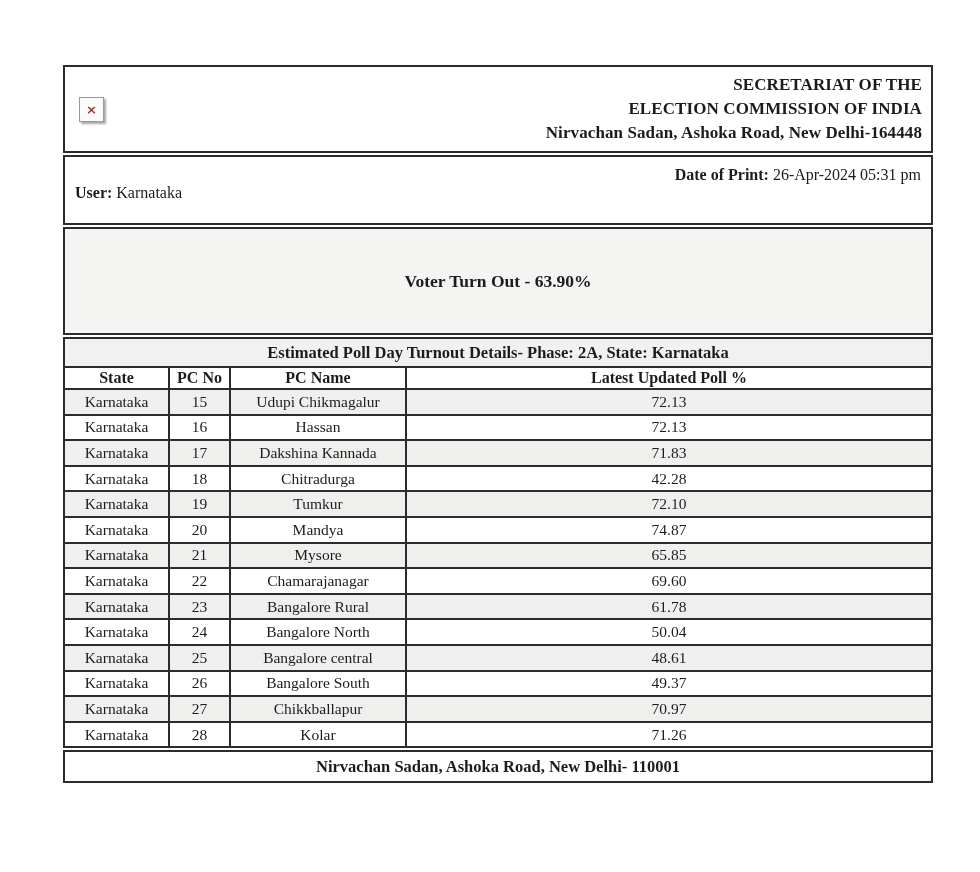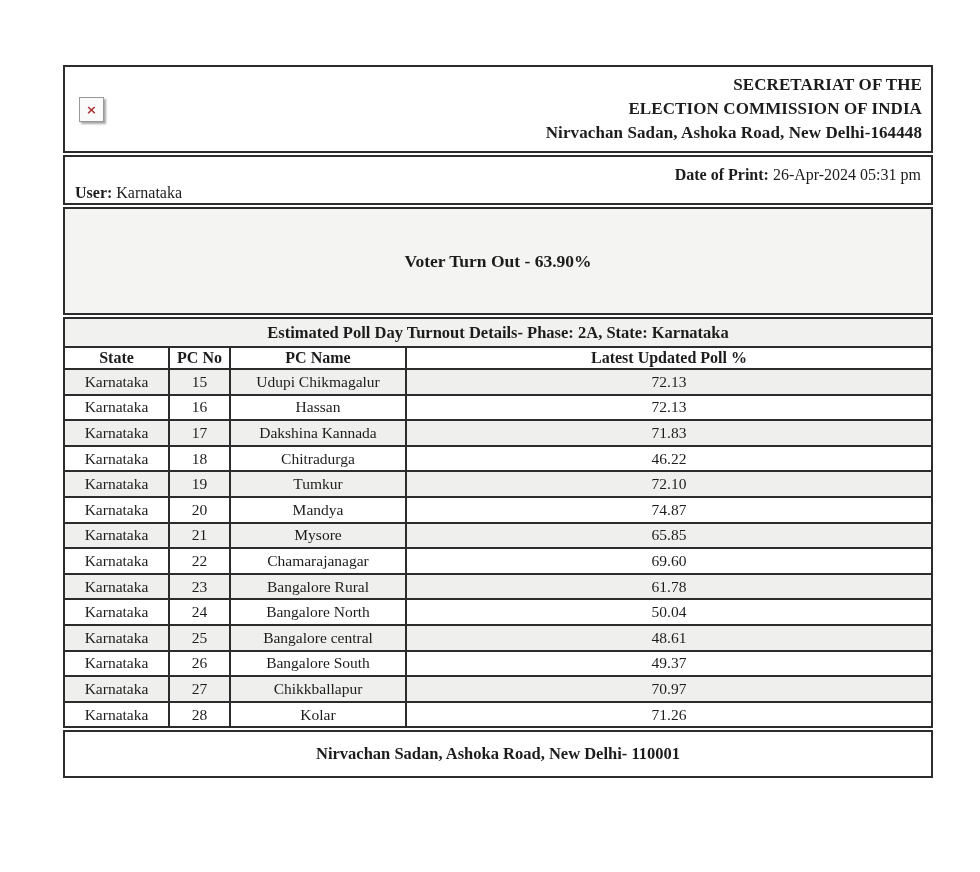--- a/index.html
+++ b/index.html
@@ -44,21 +44,21 @@
     border:1px solid #999;
     box-shadow:1.5px 1.5px 2px rgba(0,0,0,.35);
     display:flex; align-items:center; justify-content:center;
     font-size:13px; font-weight:bold;
     color:#a83232;
     font-family:"DejaVu Sans",sans-serif;
   }
 
   
   .meta-box {
-    height:50px;
+    height:70px;
     position:relative;
     font-size:16px;
   }
   .print-line {
     position:absolute; top:9px; right:10px;
   }
   .user-line {
     position:absolute; top:27px; left:10px;
   }
   .lbl { font-weight:bold; }
@@ -106,21 +106,21 @@
     background:#ffffff;
   }
   table.turnout tr.shaded td { background:#efefee; }
   col.c-state   { width:105px; }
   col.c-pcno    { width:61px;  }
   col.c-pcname  { width:176px; }
   col.c-poll    { width:auto;  }
 
   
   .footer-box {
-    height:48px;
+    height:33px;
     display:flex; align-items:center; justify-content:center;
     font-weight:bold;
     font-size:16.5px;
   }
 </style>
 </head>
 <body>
 
 <div class="doc">
 
@@ -177,21 +177,21 @@
           <tr class="shaded">
             <td>Karnataka</td>
             <td>17</td>
             <td>Dakshina Kannada</td>
             <td>71.83</td>
           </tr>
           <tr>
             <td>Karnataka</td>
             <td>18</td>
             <td>Chitradurga</td>
-            <td>46.22</td>
+            <td>42.28</td>
           </tr>
           <tr class="shaded">
             <td>Karnataka</td>
             <td>19</td>
             <td>Tumkur</td>
             <td>72.10</td>
           </tr>
           <tr>
             <td>Karnataka</td>
             <td>20</td>

